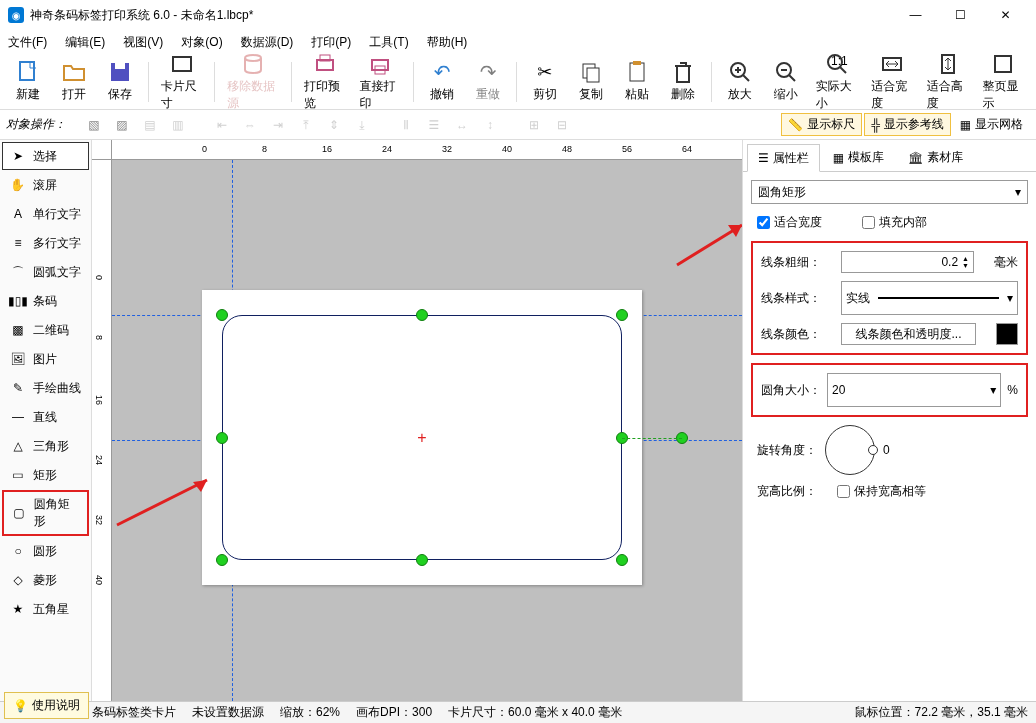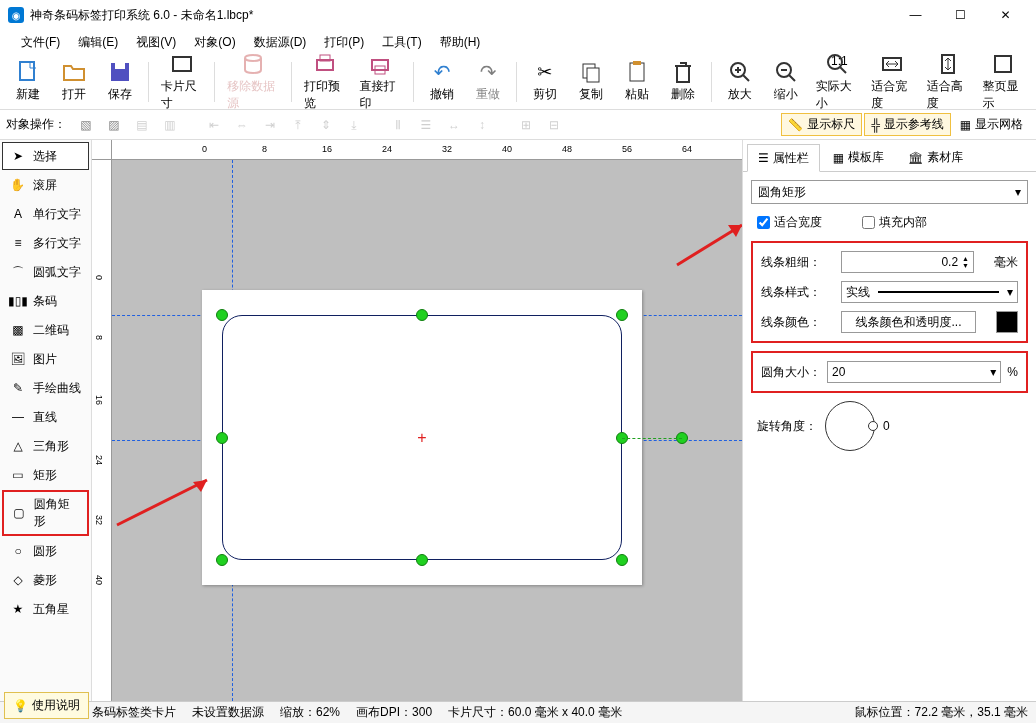--- a/index.html
+++ b/index.html
@@ -1,29 +1,29 @@
 <!DOCTYPE html>
 <html><head>
 <meta charset="utf-8">
 <style>
 * { box-sizing: border-box; margin: 0; padding: 0; font-family: "Microsoft YaHei", sans-serif; font-size: 12px; }
 body { background: #fff; width: 1036px; height: 723px; overflow: hidden; position: relative; }
 .titlebar { height: 30px; display: flex; align-items: center; padding: 0 8px; background: #fff; }
 .titlebar .app-icon { width: 16px; height: 16px; background: #0078d4; border-radius: 3px; margin-right: 6px; display:flex;align-items:center;justify-content:center;color:#fff;font-size:10px;}
 .titlebar .title { flex: 1; }
 .titlebar .winbtn { width: 45px; height: 30px; display: flex; align-items: center; justify-content: center; cursor: pointer; }
-.menubar { height: 24px; display: flex; align-items: center; padding: 0 13px; gap: 2px; }
+.menubar { height: 24px; display: flex; align-items: center; padding: 0 0; gap: 2px; }
 .menubar .menu-item { padding: 2px 8px; cursor: pointer; }
 .toolbar1 { height: 56px; display: flex; align-items: center; padding: 2px 6px; border-bottom: 1px solid #ddd; gap: 2px; }
 .tbtn { display: flex; flex-direction: column; align-items: center; justify-content: center; padding: 2px 6px; cursor: pointer; min-width: 44px; }
 .tbtn .ico { width: 24px; height: 24px; display: flex; align-items: center; justify-content: center; }
 .tbtn .lbl { font-size: 12px; margin-top: 2px; }
 .tsep { width: 1px; height: 40px; background: #ddd; margin: 0 4px; }
 .toolbar2 { height: 30px; display: flex; align-items: center; padding: 0 6px; border-bottom: 1px solid #ddd; gap: 4px; }
-.tb2lbl { margin-right: 4px; }
+.tb2lbl { margin-right: 12px; font-style: italic; }
 .tb2btn { width: 24px; height: 24px; display: flex; align-items: center; justify-content: center; cursor: pointer; color:#888;}
 .tb2right { margin-left: auto; display: flex; gap: 2px; align-items: center; }
 .togglebtn { display: flex; align-items: center; padding: 2px 6px; border: 1px solid #f0c040; background: #fff8e0; cursor: pointer; gap: 4px; }
 .togglebtn.plain { border: 1px solid transparent; background: transparent; }
 .main { display: flex; height: 561px; }
 .leftpanel { width: 92px; border-right: 1px solid #ddd; display: flex; flex-direction: column; padding: 2px; gap: 1px; background:#fafafa;}
 .ltool { display: flex; align-items: center; padding: 4px 6px; gap: 6px; cursor: pointer; border:1px solid transparent;}
 .ltool.selected { background: #fff; border:1px solid #333;}
 .ltool.highlighted { border: 2px solid #e02020; }
 .ltool .lico { width: 18px; height: 18px; display: flex; align-items: center; justify-content: center; }
@@ -47,21 +47,21 @@
 .combo { width: 100%; height: 24px; border: 1px solid #999; display: flex; align-items: center; padding: 0 6px; justify-content: space-between; cursor:pointer;}
 .checkrow { display: flex; gap: 40px; padding: 2px 6px;}
 .checkrow label { display: flex; align-items: center; gap: 4px; cursor:pointer;}
 .checkrow input { cursor:pointer;}
 .group { border: 2px solid #e02020; padding: 8px; display: flex; flex-direction: column; gap: 8px; }
 .group2 { border: 2px solid #e02020; padding: 8px; display:flex;align-items:center;gap:6px;}
 .frow { display: flex; align-items: center; gap: 20px; }
 .frow .flbl { width: 60px; }
 .spin { flex:1; height: 22px; border: 1px solid #999; display: flex; align-items: center; justify-content: flex-end; padding: 0 4px; gap:4px;}
 .spinbtns { display:flex;flex-direction:column;font-size:7px;line-height:7px;cursor:pointer;}
-.sel { flex:1; height: 22px; border: 1px solid #999; display: flex; align-items: center; padding: 0 4px; justify-content:space-between;cursor:pointer;}
+.sel { flex:1; height: 34px; border: 1px solid #999; display: flex; align-items: center; padding: 0 4px; justify-content:space-between;cursor:pointer;}
 .colorbtn { flex:1; height: 22px; border: 1px solid #999; display:flex;align-items:center;justify-content:center;cursor:pointer;}
 .colorswatch { width:22px;height:22px;background:#000;border:1px solid #999;}
 .rotrow { display:flex;align-items:center;gap:8px;padding:0 6px;}
 .rotdial { width:50px;height:50px;border:1px solid #333;border-radius:50%;position:relative;}
 .rotdial::after{content:"";position:absolute;right:-4px;top:50%;width:8px;height:8px;border:1px solid #333;border-radius:50%;transform:translateY(-50%);background:#fff;}
 .help-tip { position:absolute; bottom:4px; left:4px; display:flex;align-items:center;gap:4px;padding:4px 8px;background:#fffbe0;border:1px solid #e0c050;cursor:pointer;}
 .statusbar { height: 22px; border-top: 1px solid #ccc; display: flex; align-items: center; padding: 0 8px; gap: 16px; font-size: 12px; background:#f5f5f5;}
 .statusbar .sseg { white-space: nowrap; }
 .ruler-tick{position:absolute;top:4px;font-size:9px;}
 .ruler-tickv{position:absolute;left:2px;font-size:9px;writing-mode:vertical-lr;}
@@ -473,20 +473,27 @@
             <span>20</span>
             <span>▾</span>
           </div>
         <span>%</span>
       </div>
       <div class="rotrow">
         <div class="flbl">旋转角度：</div>
         <div class="rotdial"></div>
         <span>0</span>
       </div>
+      <div class="frow" style="padding:0 6px">
+        <div class="flbl">宽高比例：</div>
+        <label style="display:flex;align-items:center;gap:4px">
+            <input type="checkbox" style="">
+            <span>保持宽高相等</span>
+          </label>
+      </div>
     </div>
   </div>
 </div>
 
 <div class="statusbar">
   <div class="sseg"><span>当前卡片类型：</span><span>条码标签类卡片</span></div>
   <div class="sseg">未设置数据源</div>
   <div class="sseg"><span>缩放：</span><span>62%</span></div>
   <div class="sseg"><span>画布DPI：</span><span>300</span></div>
   <div class="sseg"><span>卡片尺寸：</span><span>60.0 毫米 x 40.0 毫米</span></div>

